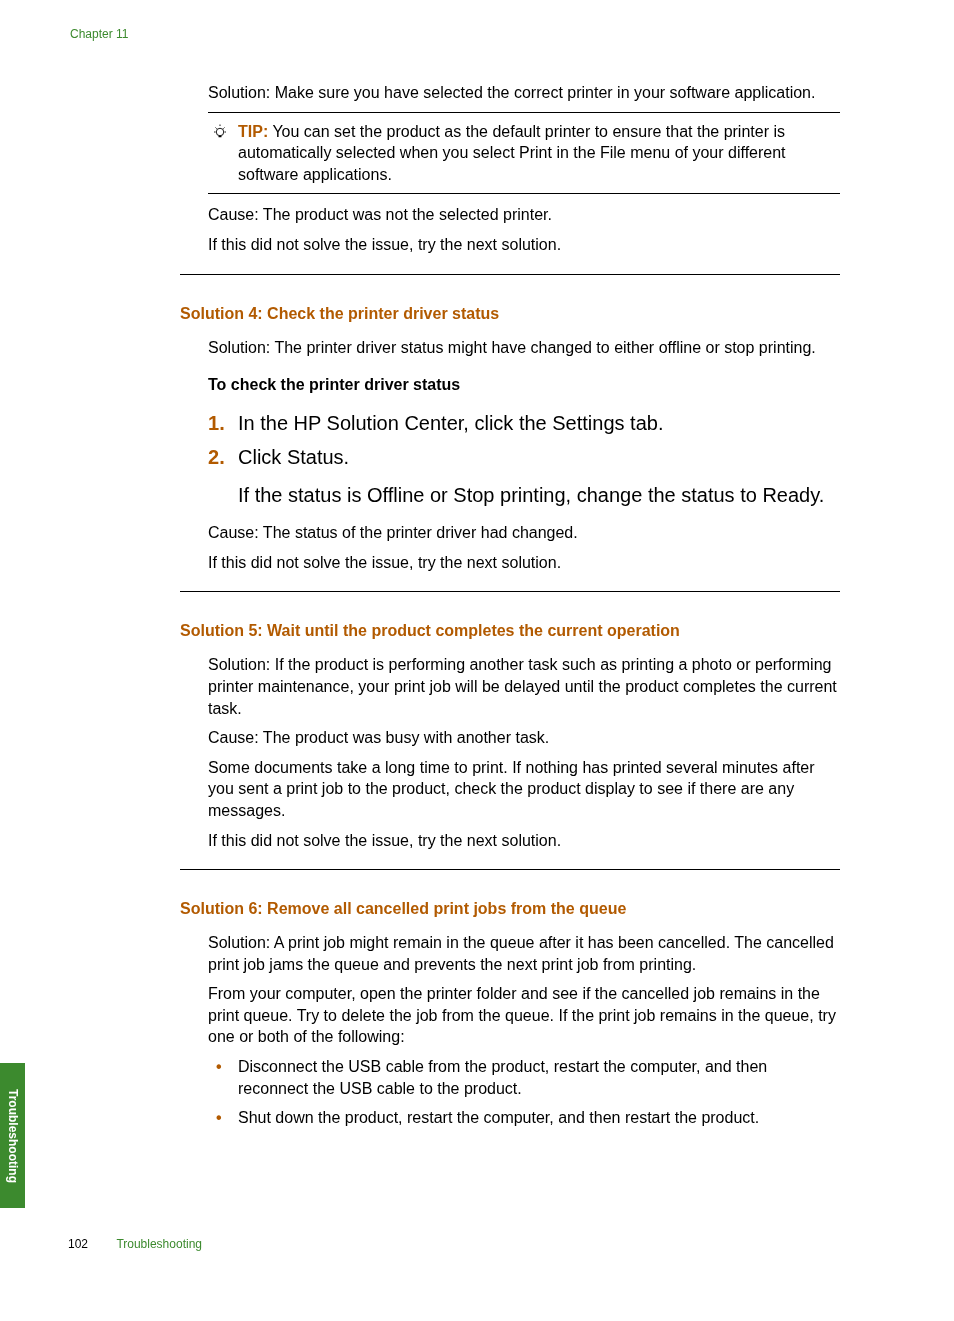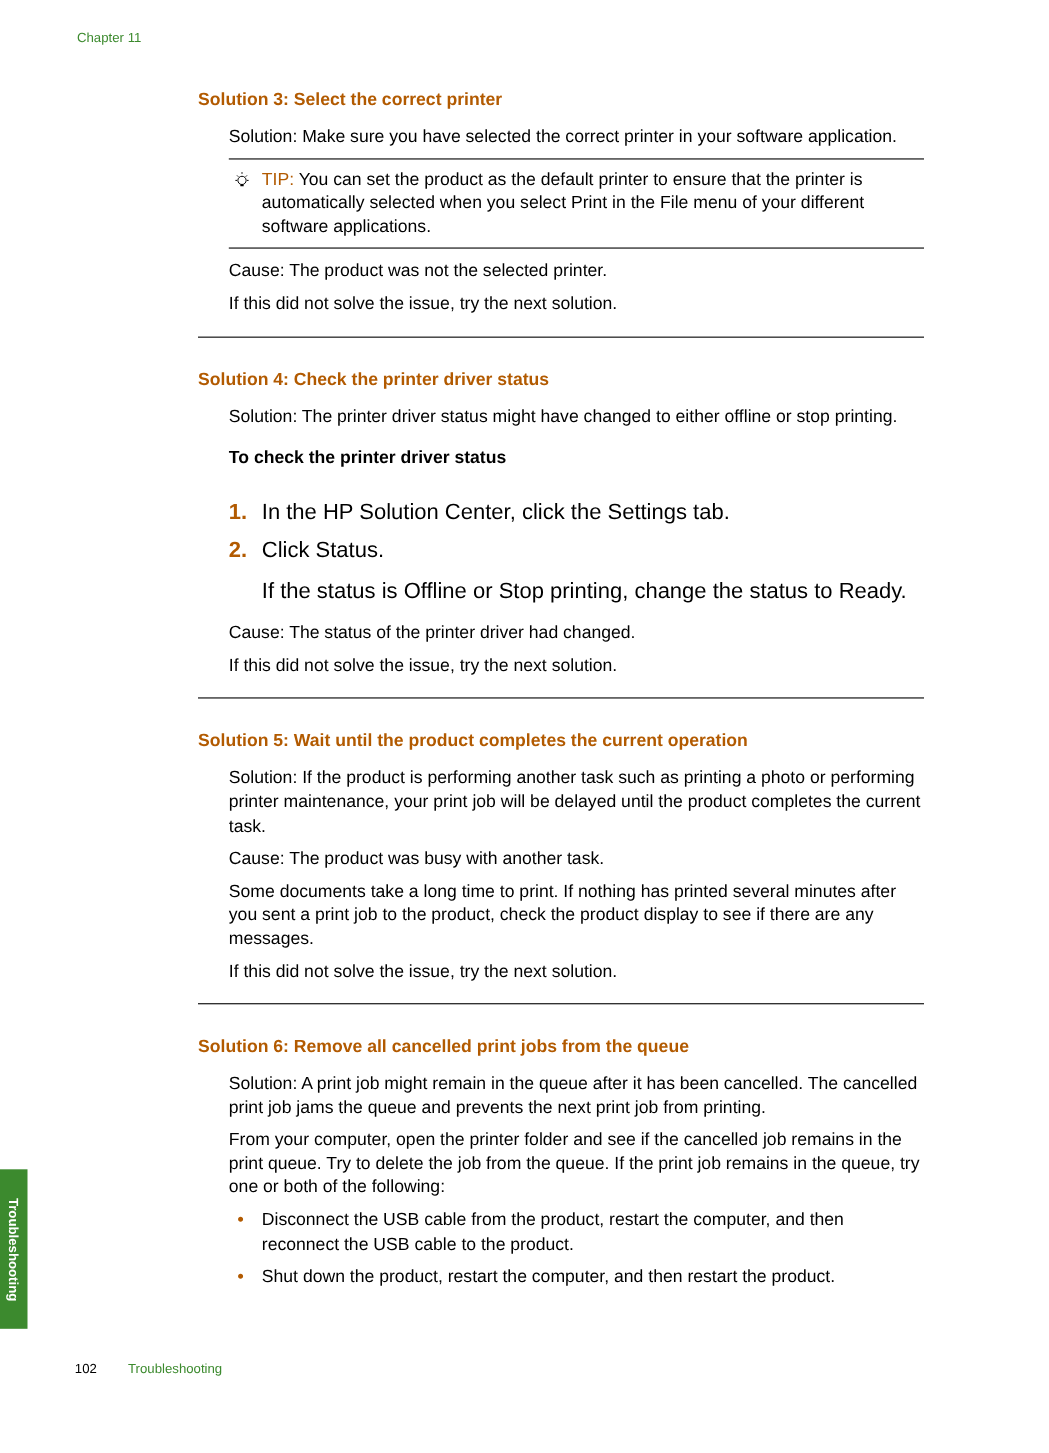--- a/index.html
+++ b/index.html
@@ -77,31 +77,31 @@
     }
     .tip-icon {
       flex-shrink: 0;
       width: 24px;
       margin-right: 6px;
       display: flex;
       align-items: flex-start;
       justify-content: center;
       padding-top: 2px;
     }
-    .tip-label { color: #b25a00; font-weight: normal; }
+    .tip-label { color: #b25a00; font-weight: bold; }
     .hr-divider {
       border: none;
       border-top: 1px solid #000;
       margin: 18px 0 30px 0;
     }
     .subhead {
       font-weight: bold;
       font-size: 16px;
       margin-top: 18px;
-      margin-bottom: 25px;
+      margin-bottom: 14px;
     }
     ol.steps {
       list-style: none;
       counter-reset: step;
       padding-left: 0;
     }
     ol.steps > li {
       counter-increment: step;
       font-size: 20px;
       line-height: 1.5;
@@ -146,21 +146,20 @@
   <span>Troubleshooting</span>
 </div>
 
 <div class="page-footer">
   <span class="page-num">102</span>
   <span class="footer-title">Troubleshooting</span>
 </div>
 
 <div class="content">
 
-  <div class="section-heading">Solution 3: Select the correct printer</div>
   <div class="indent">
     <p class="para">
       <span class="bold">Solution:</span><span> Make sure you have selected the correct printer in your software application.</span>
     </p>
     <div class="tip-box">
       <div class="tip-icon">
         <svg width="18" height="18" viewBox="0 0 24 24" fill="none" stroke="#000" stroke-width="1.2">
           <circle cx="12" cy="12" r="5"></circle>
           <line x1="12" y1="2" x2="12" y2="4"></line>
           <line x1="12" y1="20" x2="12" y2="22" stroke-opacity="0"></line>

